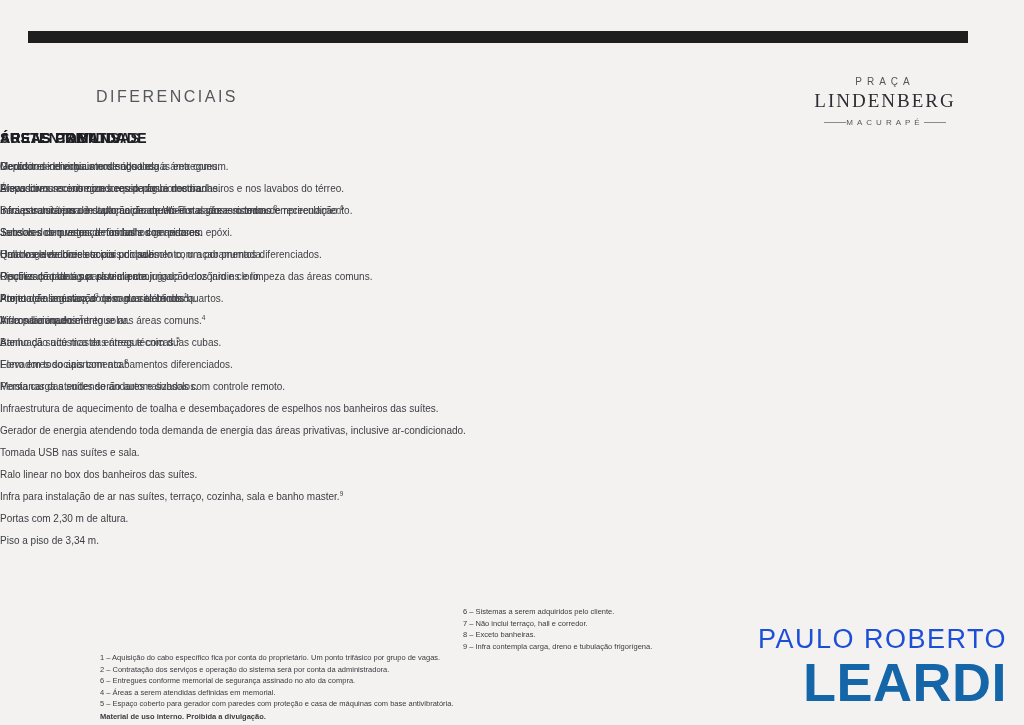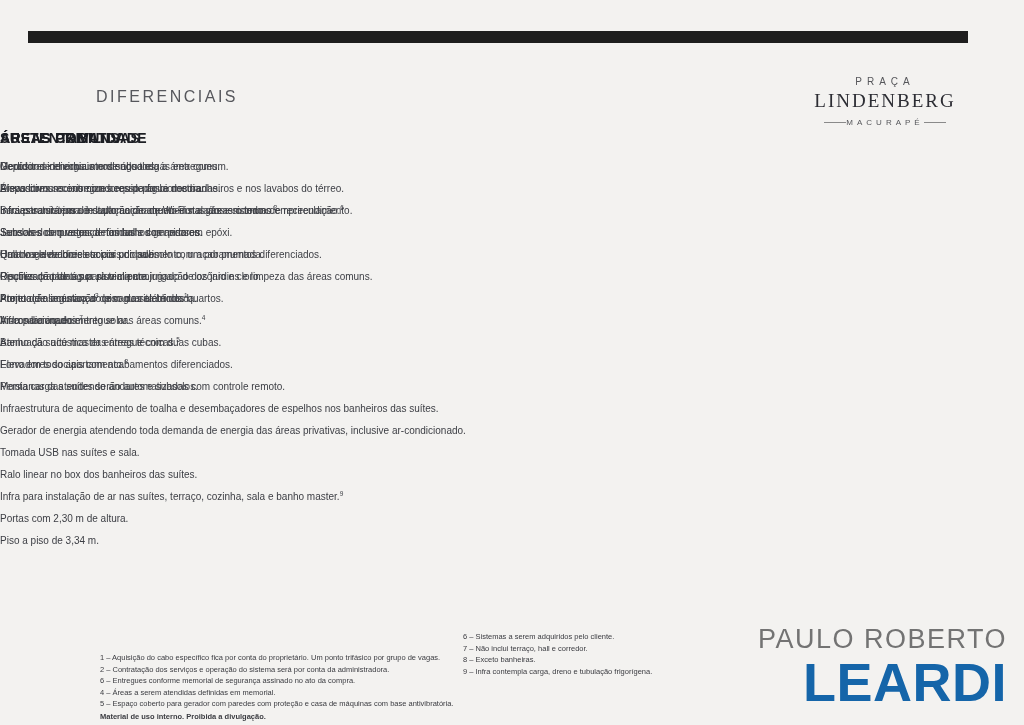--- a/index.html
+++ b/index.html
@@ -55,21 +55,21 @@
     margin: 0 0 10px 0;
     font-size: 10px; line-height: 12px;
     color: #3c3e44;
   }
   .col p sup { font-size: 6.5px; line-height: 0; }
 
   .footnotes-left {
     position: absolute; left: 100px; top: 652px; width: 360px;
   }
   .footnotes-right {
-    position: absolute; left: 463px; top: 631px; width: 280px;
+    position: absolute; left: 463px; top: 606px; width: 280px;
   }
   .footnotes-left p, .footnotes-right p {
     margin: 0; font-size: 7.5px; line-height: 11.5px; color: #3a3b40;
   }
   .footnotes-left .disclaimer { font-weight: bold; margin-top: 1px; }
 
   .agency-logo {
     position: absolute; right: 17px; top: 626px;
     text-align: right; line-height: 1;
   }
@@ -155,15 +155,15 @@
     <p class="disclaimer">Material de uso interno. Proibida a divulgação.</p>
   </div>
 <div class="footnotes-right">
     <p>6 – Sistemas a serem adquiridos pelo cliente.</p>
     <p>7 – Não inclui terraço, hall e corredor.</p>
     <p>8 – Exceto banheiras.</p>
     <p>9 – Infra contempla carga, dreno e tubulação frigorígena.</p>
   </div>
 
 <div class="agency-logo">
-  <div class="a1" style="color: #737373; margin-left: 28px;">PAULO ROBERTO</div>
+  <div class="a1" style="color: #1d4ed8; margin-left: 28px;">PAULO ROBERTO</div>
   <div class="a2" style="color: rgb(21, 101, 169);">LEARDI</div>
 </div>
 
 </body></html>

